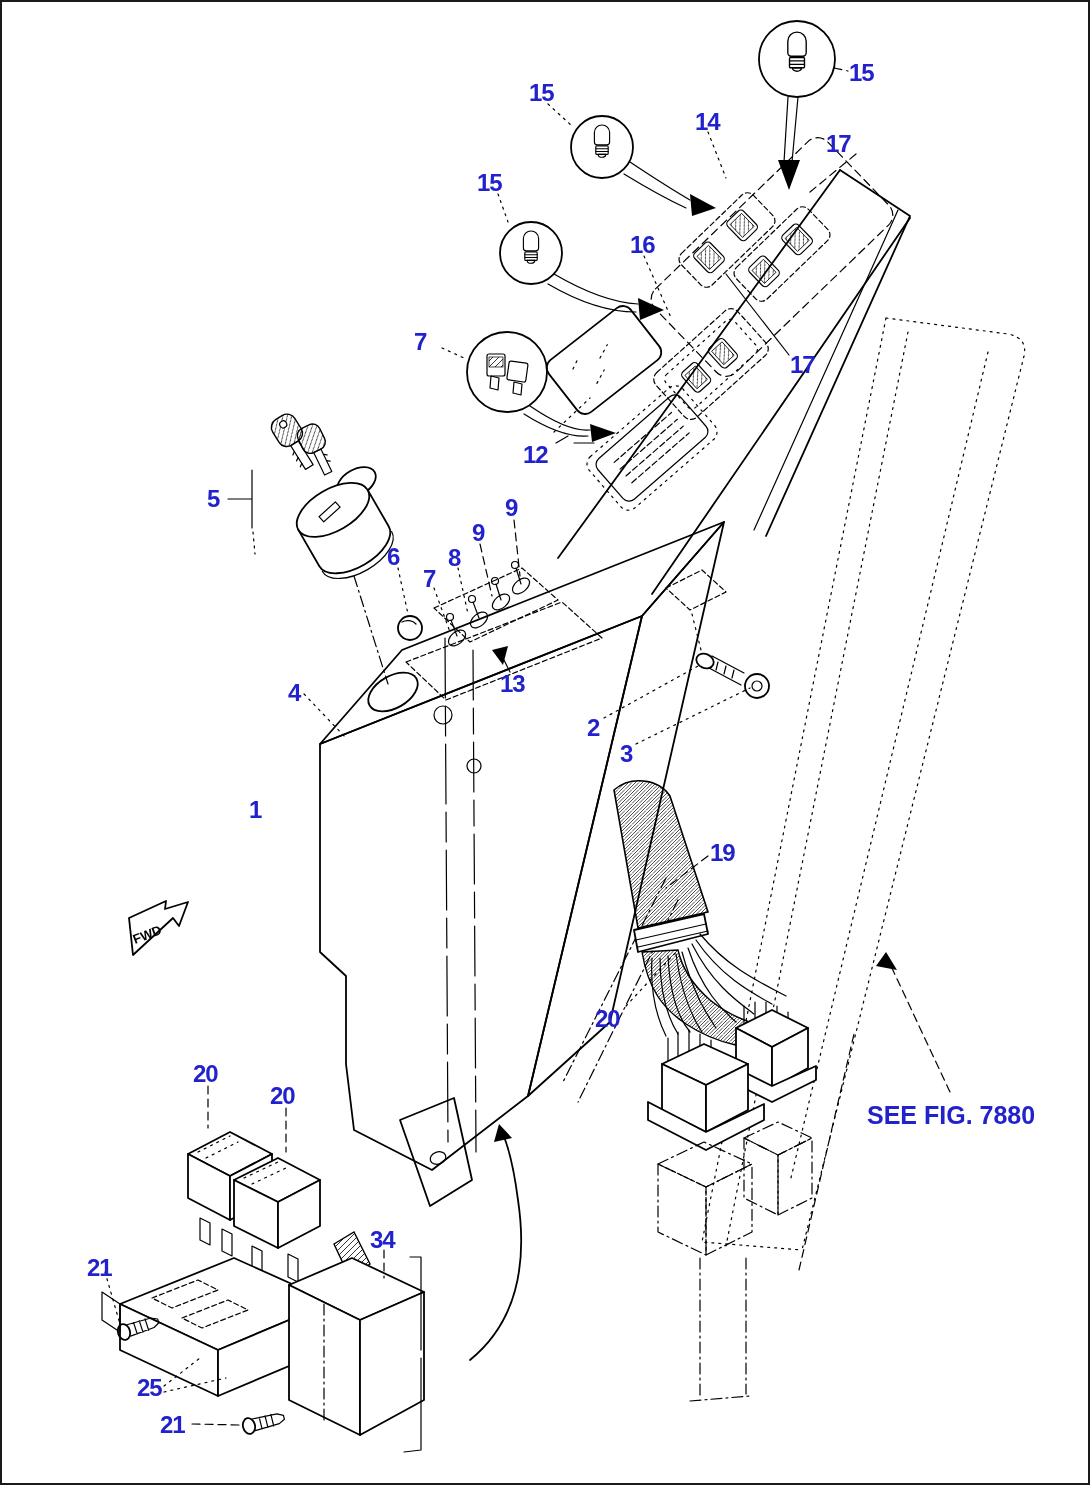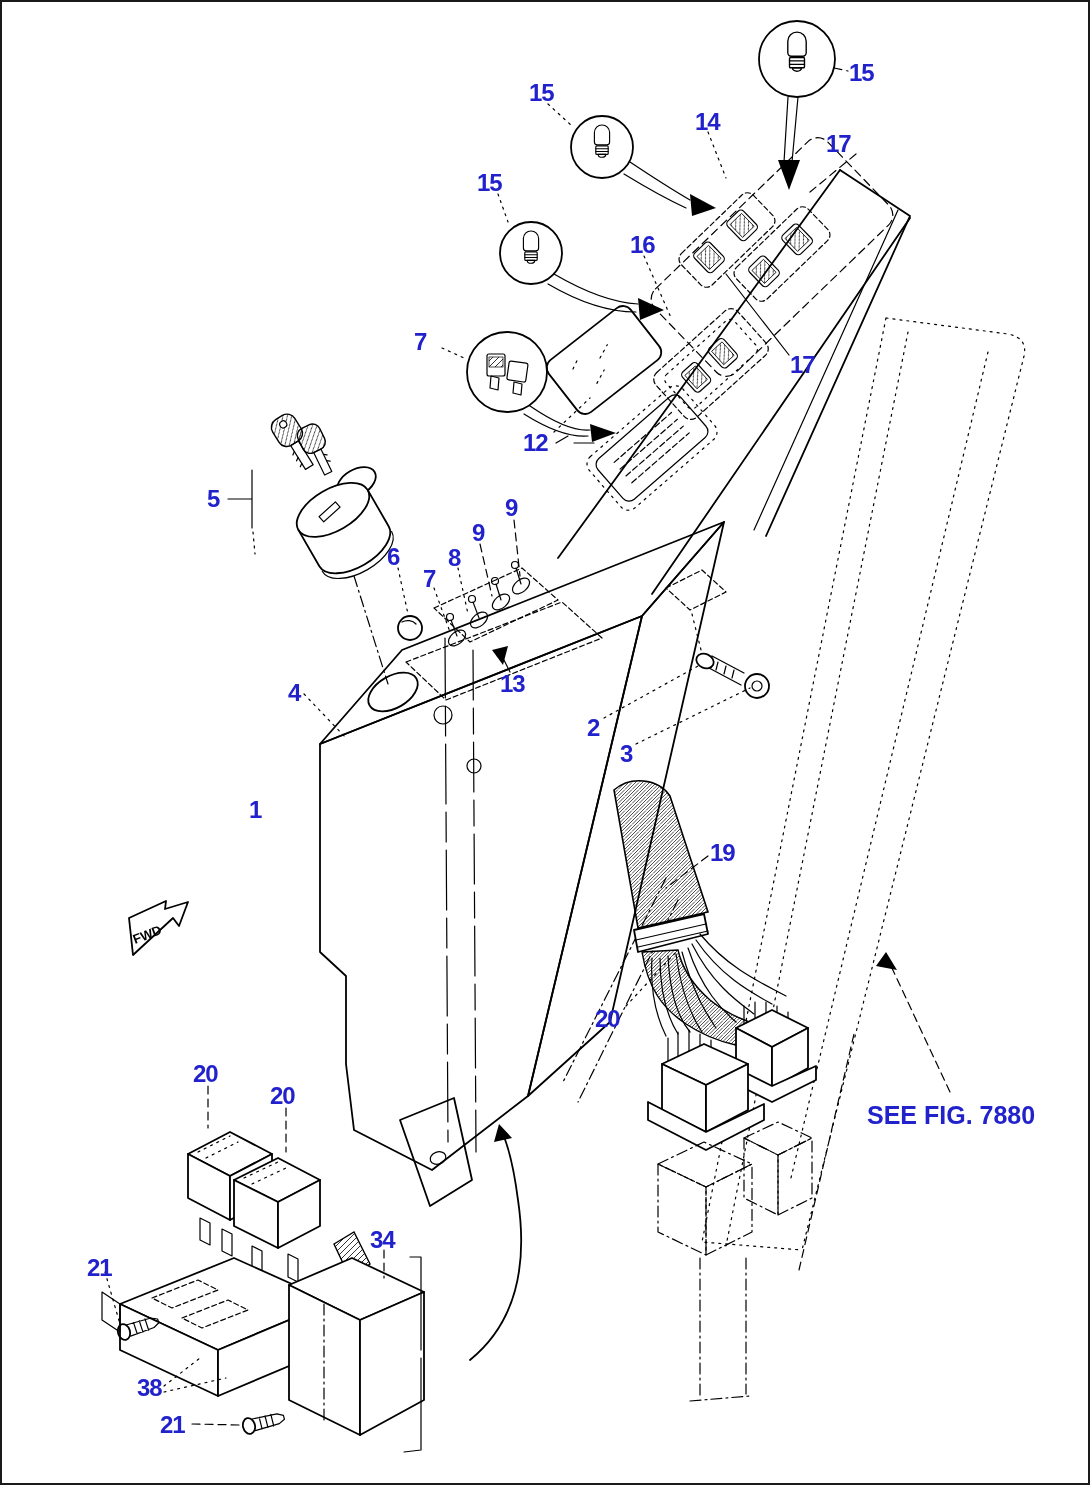--- a/index.html
+++ b/index.html
@@ -343,36 +343,36 @@
 </svg>
 
 <span class="co" style="left:847px;top:57px">15</span>
 <span class="co" style="left:527px;top:77px">15</span>
 <span class="co" style="left:475px;top:167px">15</span>
 <span class="co" style="left:693px;top:106px">14</span>
 <span class="co" style="left:824px;top:128px">17</span>
 <span class="co" style="left:628px;top:229px">16</span>
 <span class="co" style="left:412px;top:326px">7</span>
 <span class="co" style="left:788px;top:349px">17</span>
-<span class="co" style="left:521px;top:427px">12</span>
+<span class="co" style="left:521px;top:439px">12</span>
 <span class="co" style="left:205px;top:483px">5</span>
 <span class="co" style="left:503px;top:492px">9</span>
 <span class="co" style="left:470px;top:517px">9</span>
 <span class="co" style="left:385px;top:541px">6</span>
 <span class="co" style="left:446px;top:542px">8</span>
 <span class="co" style="left:421px;top:563px">7</span>
 <span class="co" style="left:498px;top:668px">13</span>
 <span class="co" style="left:286px;top:677px">4</span>
 <span class="co" style="left:585px;top:712px">2</span>
 <span class="co" style="left:618px;top:738px">3</span>
 <span class="co" style="left:247px;top:794px">1</span>
 <span class="co" style="left:708px;top:837px">19</span>
 <span class="co" style="left:593px;top:1003px">20</span>
 <span class="co" style="left:191px;top:1058px">20</span>
 <span class="co" style="left:268px;top:1080px">20</span>
 <span class="co" style="left:368px;top:1224px">34</span>
 <span class="co" style="left:85px;top:1252px">21</span>
-<span class="co" style="left:135px;top:1372px">38</span>
+<span class="co" style="left:135px;top:1372px">25</span>
 <span class="co" style="left:158px;top:1409px">21</span>
 
 <span class="ref" style="left:865px;top:1099px">SEE FIG. 7880</span>
 
 </div>
 
 </body></html>

